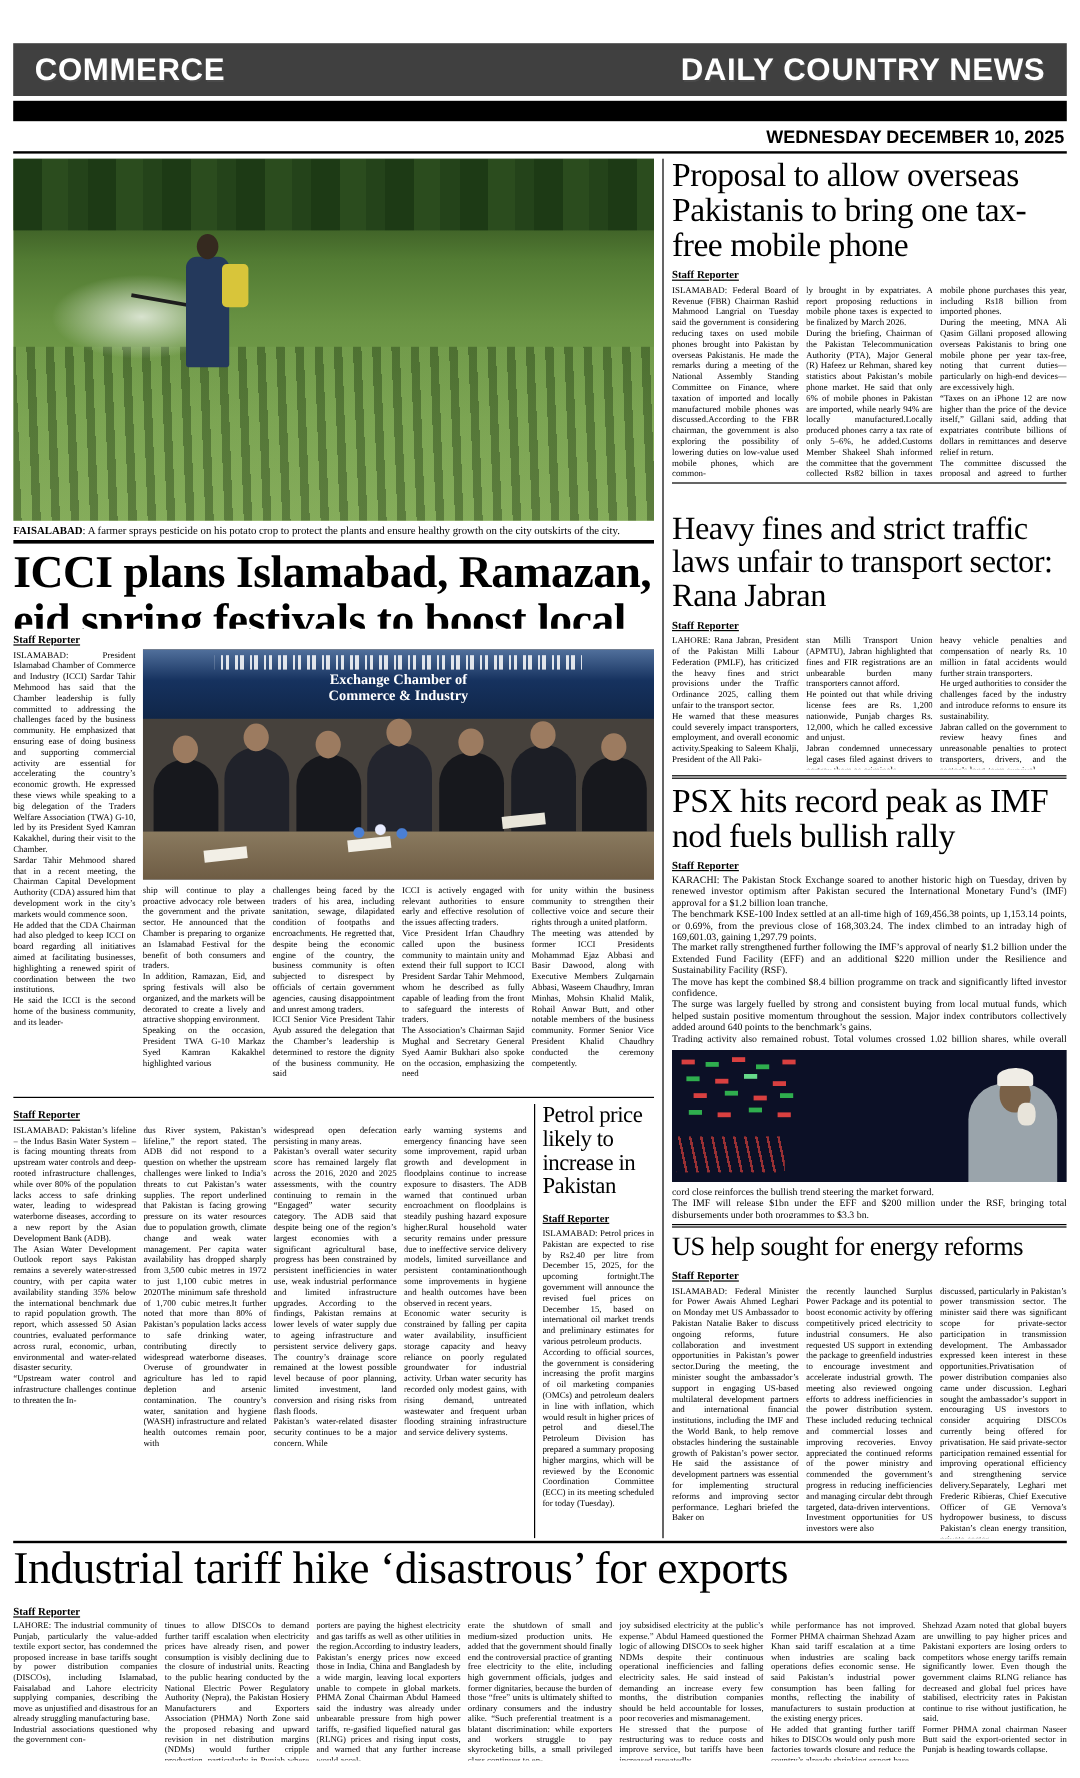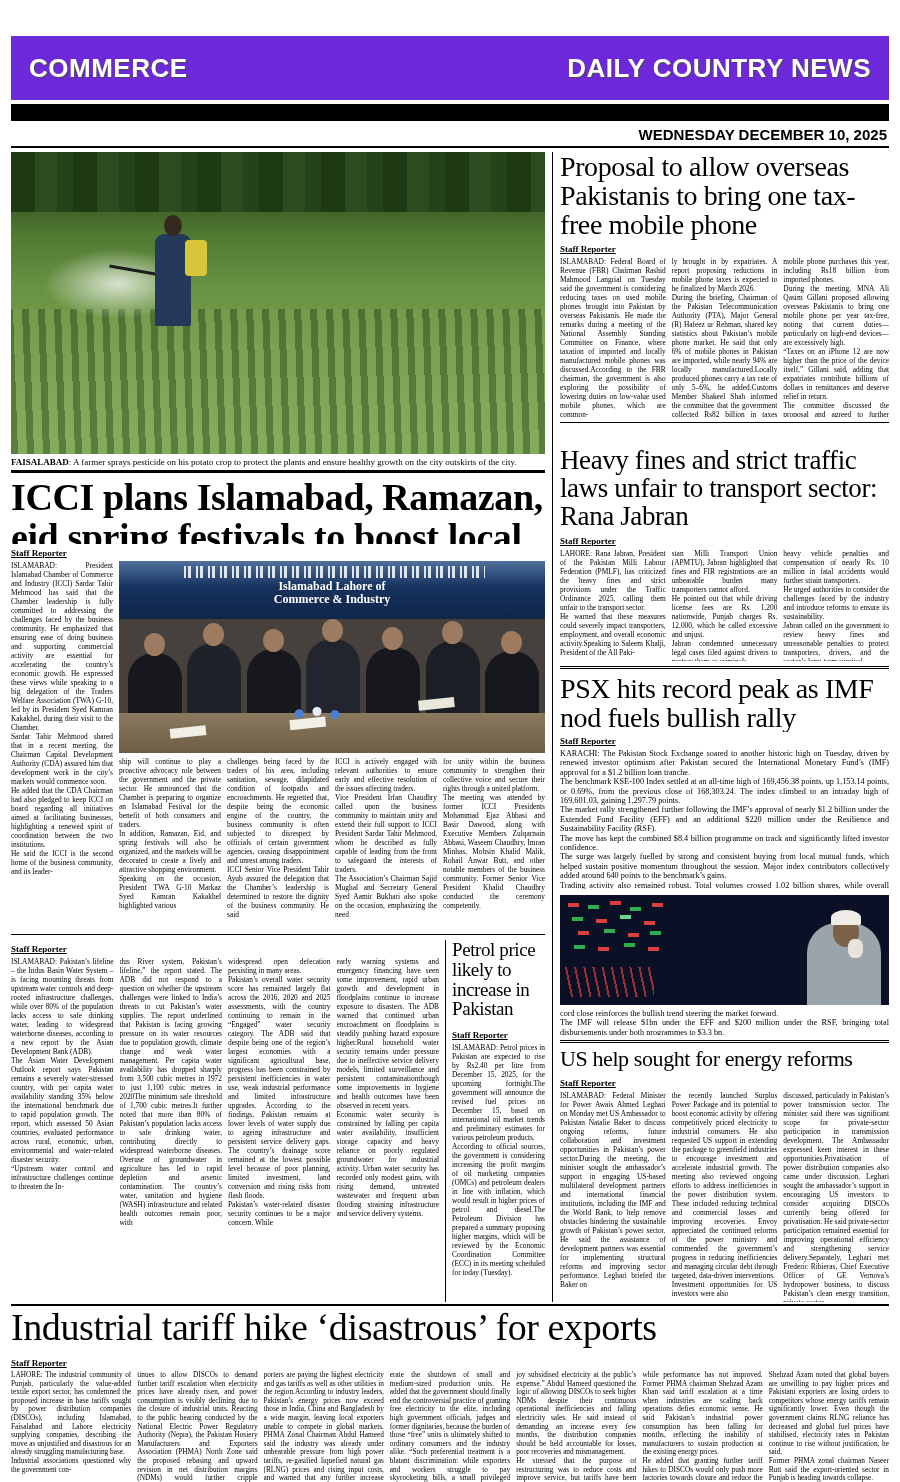--- a/index.html
+++ b/index.html
@@ -1,20 +1,20 @@
 <!DOCTYPE html>
 <html><head>
 <meta charset="utf-8">
 <style>
   html,body{margin:0;padding:0;background:#e8e8e8;}
   body{width:900px;height:1482px;margin:0 auto;background:#fff;overflow:hidden;
        font-family:"Liberation Serif",serif;color:#000;}
   .page{padding:36px 11px 0 11px;}
   
-  .mast-bar{height:64px;background:#6d28d9;display:flex;justify-content:space-between;align-items:center;padding:0 18px;}
+  .mast-bar{height:44px;background:#404040;display:flex;justify-content:space-between;align-items:center;padding:0 18px;}
   .mast-text{color:#fff;font-family:"Liberation Sans",sans-serif;font-weight:bold;font-size:26px;letter-spacing:.5px;
              text-shadow:1px 1px 0 #4a4a4a;}
   .black-bar{height:17px;background:#000;margin-top:4px;}
   .dateline{font-family:"Liberation Sans",sans-serif;font-weight:bold;font-size:15px;text-align:right;padding:5px 2px 3px 0;}
   .top-rule{border-top:2px solid #000;}
   
   .hl{font-family:"Liberation Serif",serif;font-weight:400;line-height:1.04;letter-spacing:-.4px;}
   .byline{font-weight:bold;font-size:9px;text-decoration:underline;margin:4px 0 3px 0;}
   .btxt{font-size:7.4px;line-height:9px;text-align:justify;white-space:pre-line;overflow:hidden;}
   .cols{display:flex;gap:6px;}
@@ -141,21 +141,21 @@
         <div class="byline">Staff Reporter</div>
         <div class="icci-body">
           <div class="btxt icci-c1">ISLAMABAD: President Islamabad Chamber of Commerce and Industry (ICCI) Sardar Tahir Mehmood has said that the Chamber leadership is fully committed to addressing the challenges faced by the business community. He emphasized that ensuring ease of doing business and supporting commercial activity are essential for accelerating the country’s economic growth. He expressed these views while speaking to a big delegation of the Traders Welfare Association (TWA) G-10, led by its President Syed Kamran Kakakhel, during their visit to the Chamber.
 Sardar Tahir Mehmood shared that in a recent meeting, the Chairman Capital Development Authority (CDA) assured him that development work in the city’s markets would commence soon.
 He added that the CDA Chairman had also pledged to keep ICCI on board regarding all initiatives aimed at facilitating businesses, highlighting a renewed spirit of coordination between the two institutions.
 He said the ICCI is the second home of the business community, and its leader-</div>
           <div class="icci-right">
             <div class="photo-icci">
               <div class="pi-banner">
                 <div class="pi-script"></div>
-                <div class="pi-btext">Islamabad Lahore of</div>
+                <div class="pi-btext">Exchange Chamber of</div>
                 <div class="pi-btext">Commerce &amp; Industry</div>
               </div>
               <div class="pi-people">
                 <div class="pi-p"></div>
                 <div class="pi-p"></div>
                 <div class="pi-p"></div>
                 <div class="pi-p"></div>
                 <div class="pi-p"></div>
                 <div class="pi-p"></div>
                 <div class="pi-p"></div>

